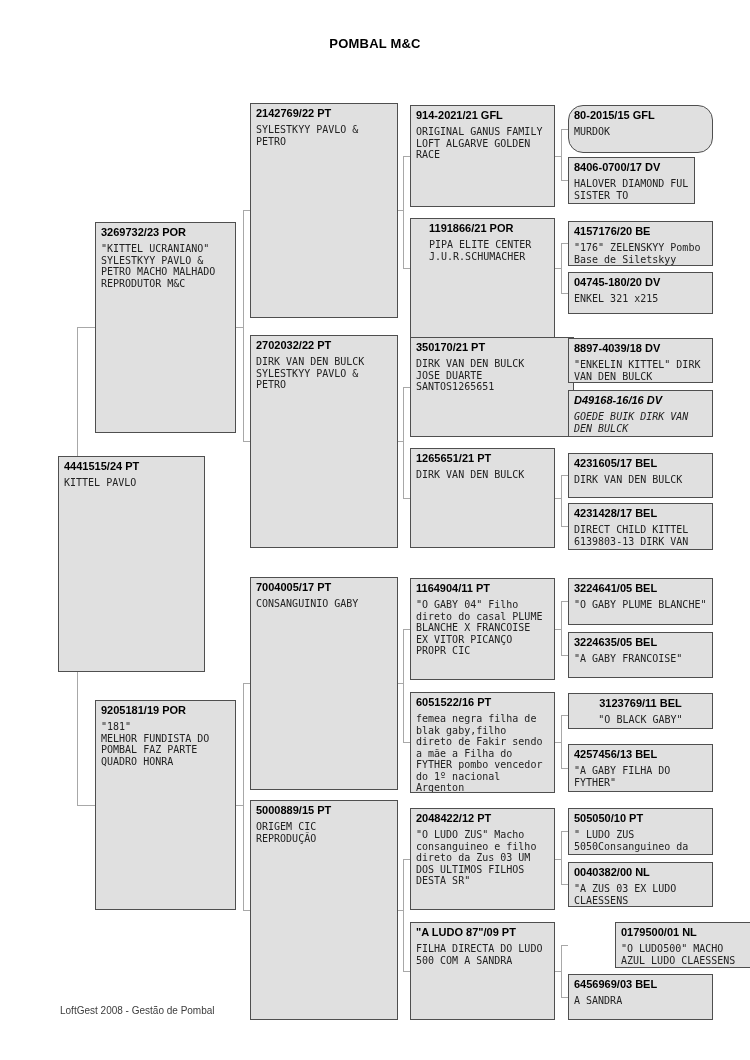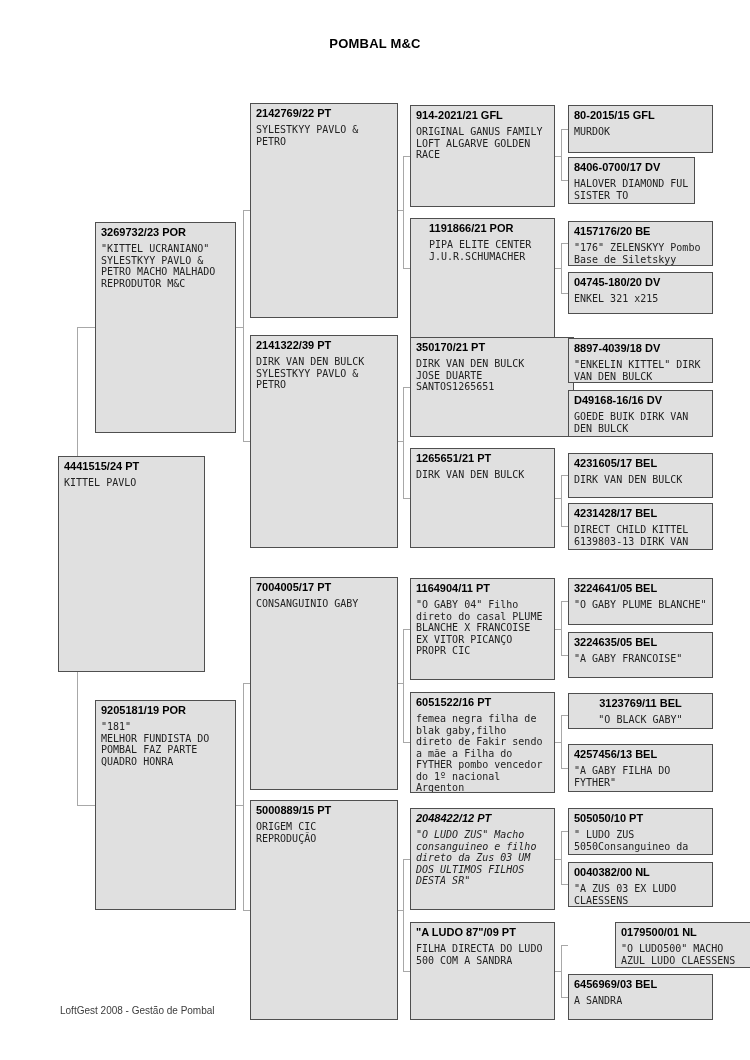--- a/index.html
+++ b/index.html
@@ -115,21 +115,21 @@
 MELHOR FUNDISTA DO
 POMBAL FAZ PARTE
 QUADRO HONRA</div>
       </div>
       <div class="box" style="left: 250px; top: 103px; width: 148px; height: 215px;">
         <div class="ring">2142769/22 PT</div>
         <div class="desc">SYLESTKYY PAVLO &amp;
 PETRO</div>
       </div>
       <div class="box" style="left: 250px; top: 335px; width: 148px; height: 213px;">
-        <div class="ring">2141322/39 PT</div>
+        <div class="ring">2702032/22 PT</div>
         <div class="desc">DIRK VAN DEN BULCK
 SYLESTKYY PAVLO &amp;
 PETRO</div>
       </div>
       <div class="box" style="left: 250px; top: 577px; width: 148px; height: 213px;">
         <div class="ring">7004005/17 PT</div>
         <div class="desc">CONSANGUINIO GABY</div>
       </div>
       <div class="box" style="left: 250px; top: 800px; width: 148px; height: 220px;">
         <div class="ring">5000889/15 PT</div>
@@ -168,34 +168,34 @@
       <div class="box" style="left: 410px; top: 692px; width: 145px; height: 101px;">
         <div class="ring">6051522/16 PT</div>
         <div class="desc">femea negra filha de
 blak gaby,filho
 direto de Fakir sendo
 a mãe a Filha do
 FYTHER pombo vencedor
 do 1º nacional
 Argenton</div>
       </div>
-      <div class="box" style="left: 410px; top: 808px; width: 145px; height: 102px; font-style: italic;">
+      <div class="box" style="left: 410px; top: 808px; width: 145px; height: 102px;">
         <div class="ring">2048422/12 PT</div>
         <div class="desc">"O LUDO ZUS" Macho
 consanguineo e filho
 direto da Zus 03 UM
 DOS ULTIMOS FILHOS
 DESTA SR"</div>
       </div>
       <div class="box" style="left: 410px; top: 922px; width: 145px; height: 98px;">
         <div class="ring">"A LUDO 87"/09 PT</div>
         <div class="desc">FILHA DIRECTA DO LUDO
 500 COM A SANDRA</div>
       </div>
-      <div class="box" style="left: 568px; top: 105px; width: 145px; height: 48px;">
+      <div class="box" style="left: 568px; top: 105px; width: 145px; height: 48px; border-radius: 15px;">
         <div class="ring">80-2015/15 GFL</div>
         <div class="desc">MURDOK</div>
       </div>
       <div class="box" style="left: 568px; top: 157px; width: 127px; height: 47px;">
         <div class="ring">8406-0700/17 DV</div>
         <div class="desc">HALOVER DIAMOND FUL
 SISTER TO</div>
       </div>
       <div class="box" style="left: 568px; top: 221px; width: 145px; height: 45px;">
         <div class="ring">4157176/20 BE</div>
@@ -204,21 +204,21 @@
       </div>
       <div class="box" style="left: 568px; top: 272px; width: 145px; height: 42px;">
         <div class="ring">04745-180/20 DV</div>
         <div class="desc">ENKEL 321 x215</div>
       </div>
       <div class="box" style="left: 568px; top: 338px; width: 145px; height: 45px;">
         <div class="ring">8897-4039/18 DV</div>
         <div class="desc">"ENKELIN KITTEL" DIRK
 VAN DEN BULCK</div>
       </div>
-      <div class="box" style="left: 568px; top: 390px; width: 145px; height: 47px;">
+      <div class="box" style="left: 568px; top: 390px; width: 145px; height: 47px; font-style: italic;">
         <div class="ring">D49168-16/16 DV</div>
         <div class="desc">GOEDE BUIK DIRK VAN
 DEN BULCK</div>
       </div>
       <div class="box" style="left: 568px; top: 453px; width: 145px; height: 45px;">
         <div class="ring">4231605/17 BEL</div>
         <div class="desc">DIRK VAN DEN BULCK</div>
       </div>
       <div class="box" style="left: 568px; top: 503px; width: 145px; height: 47px;">
         <div class="ring">4231428/17 BEL</div>

